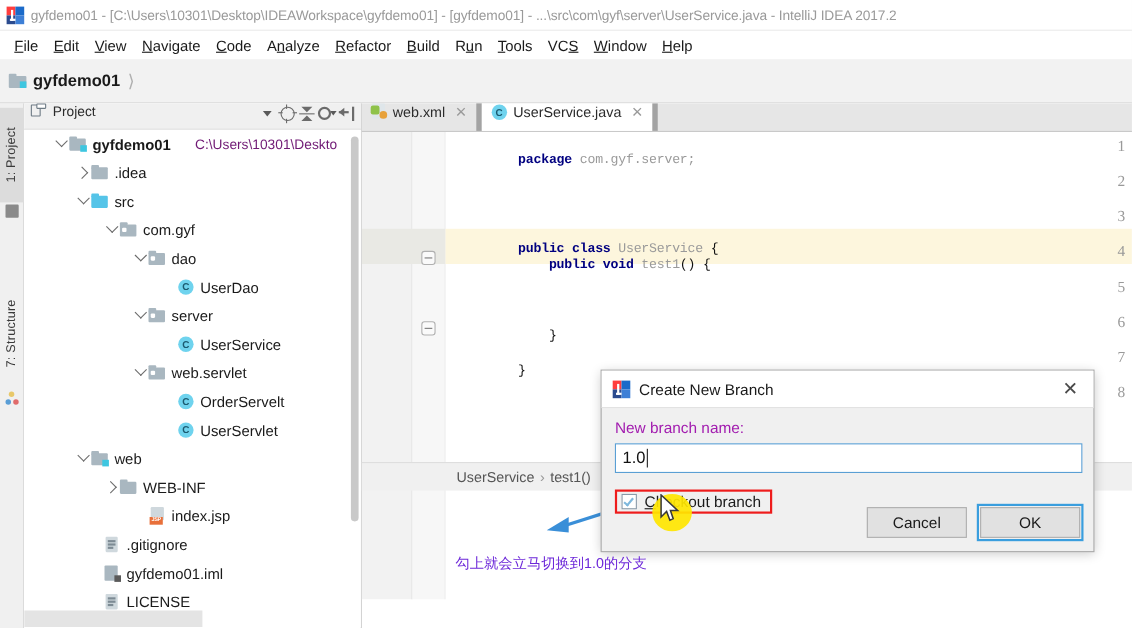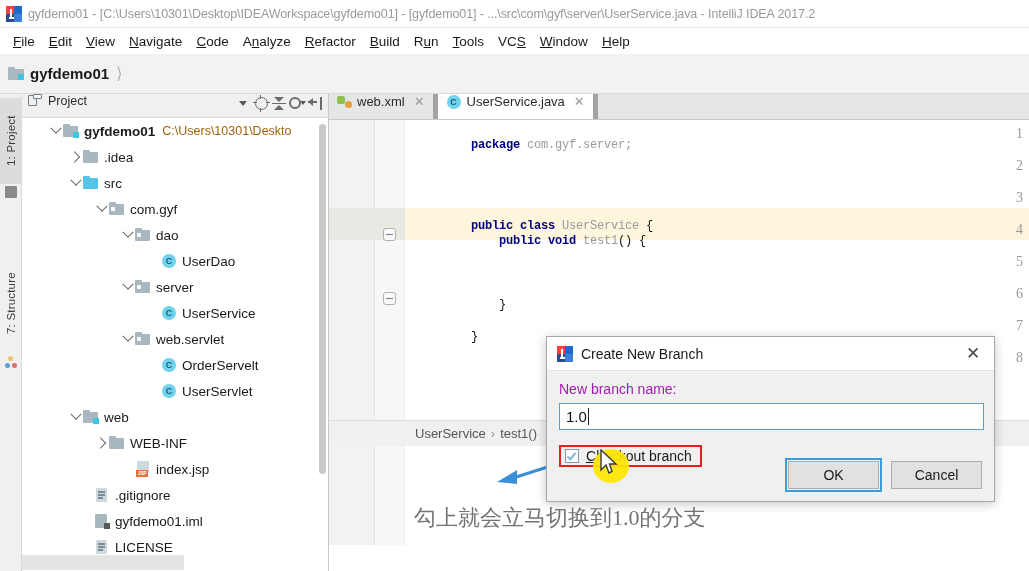--- a/index.html
+++ b/index.html
@@ -191,21 +191,21 @@
   .ic-jsp .p { position:absolute; left:2px; top:0px; width:12px; height:12px; background:#cfd8dd; border-radius:1px; }
   .ic-jsp .tag { position:absolute; left:1px; bottom:0px; width:12px; height:7px; background:#e8703a;
     color:#fff; font-size:5px; font-weight:bold; line-height:7px; text-align:center;
     font-family:"Liberation Sans",sans-serif; letter-spacing:-0.3px; }
 
   .ic-iml .p { position:absolute; left:1px; top:1px; width:12px; height:14px; background:#a9b7c0; border-radius:1px; }
   .ic-iml .badge { position:absolute; right:0px; bottom:0px; width:6px; height:6px; background:#5a5a5a; }
 
   .tlabel { }
   .tlabel.bold { font-weight: bold; }
-  .tpath { font-size: 12.5px; color: #a16207; margin-left: 7px; }
+  .tpath { font-size: 12.5px; color: #701a75; margin-left: 22px; }
 
   
   .tree-scroll {
     position: absolute; right: 1px; top: 0px; width: 9px; height: 452px; background: #ffffff;
   }
   .tree-scroll .thumb {
     position: absolute; left: 1px; top: 6px; width: 7px; height: 350px;
     background: #c9c9c9; border-radius: 4px;
   }
   .tree-hl {
@@ -336,22 +336,22 @@
   .yellow-dot {
     position: absolute; left: 593px; top: 449px; width: 36px; height: 34px;
     background: #ffe600; border-radius: 50%; opacity: 0.92;
   }
   .mousecursor { position: absolute; left: 600px; top: 449px; width: 20px; height: 28px; }
 
   
   .annot-arrow { position: absolute; left: 497px; top: 462px; width: 62px; height: 26px; }
   .annot-text {
     position: absolute; left: 414px; top: 503px;
-    font-size: 22px; color: #737373; white-space: nowrap;
-    font-family: Liberation Serif, serif;
+    font-size: 13px; color: #6d28d9; white-space: nowrap;
+    font-family: Liberation Sans, sans-serif;
   }
 </style>
 </head>
 <body>
 
 <div id="app">
 
   <div class="titlebar">
     <div class="tb-icon">
       <div class="q1"></div>
@@ -694,22 +694,22 @@
         <span>1.0</span>
           <span class="caret"></span>
       </div>
       <div class="cbrow">
         <span class="cbox">
             <span class="tick"></span>
           </span>
         <span class="cblabel"><u>C</u>heckout branch</span>
       </div>
       <div class="dlg-buttons">
+        <div class="btn">Cancel</div>
         <div class="btn primary">OK</div>
-        <div class="btn">Cancel</div>
       </div>
     </div>
   </div>
 
   <div class="yellow-dot"></div>
   <svg class="mousecursor" viewBox="0 0 20 28">
     <polygon points="1,1 1,21 6,16 9,24 12,22.5 9.5,15 16,15" fill="#ffffff" stroke="#3a3a3a" stroke-width="1.4"></polygon>
   </svg>
 
   <div class="annot-text">勾上就会立马切换到1.0的分支</div>

